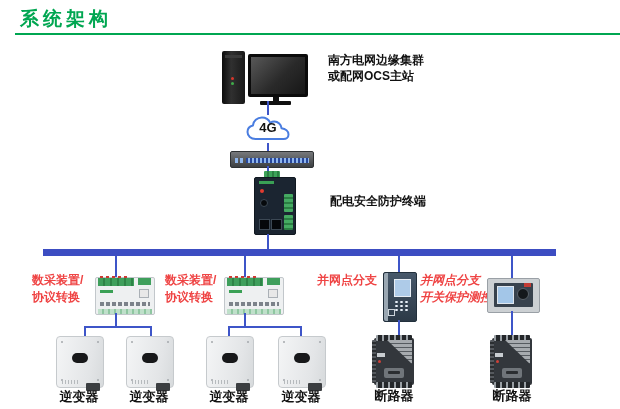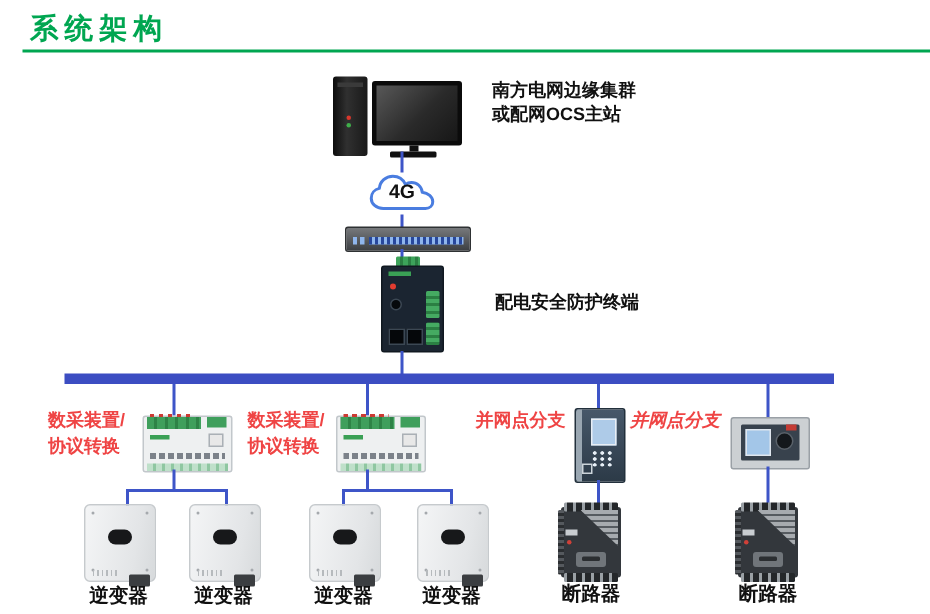--- a/index.html
+++ b/index.html
@@ -264,20 +264,21 @@
     <div class="panel"></div>
     <div class="chip"></div>
     <div class="dot"></div>
     <div class="toggle"></div>
   </div>
   <div class="abs dev-label" style="left:368px;top:387px;width:52px;">断路器</div>
 
   <div class="abs vline" style="left:511px;top:256px;height:22px;"></div>
   <div class="abs branch-label" style="left:420px;top:272px;font-style:italic;">
     <div>并网点分支</div>
+    <div>开关保护测控</div>
   </div>
   <div class="abs relay-b" style="left:487px;top:278px;">
     <div class="panel">
       <div class="lcd"></div>
       <div class="knob"></div>
       <div class="tag"></div>
     </div>
   </div>
   <div class="abs vline" style="left:511px;top:311px;height:27px;"></div>
   <div class="abs breaker" style="left:492px;top:338px;">

